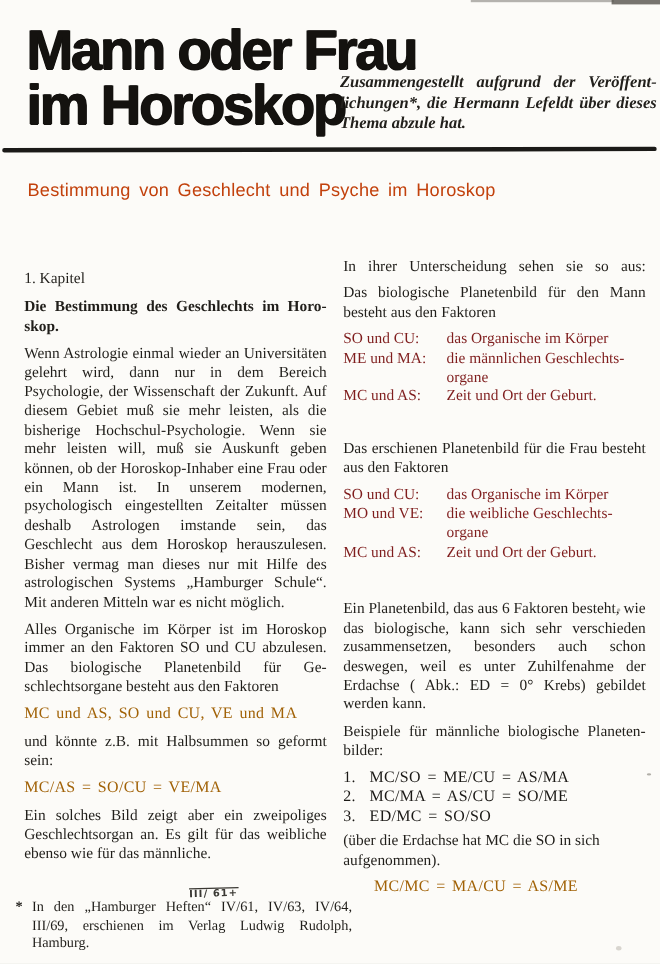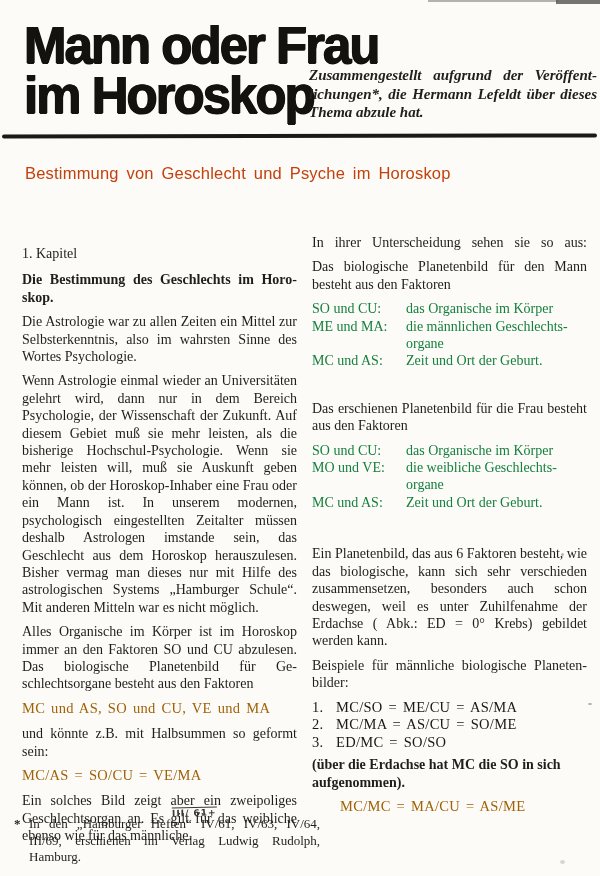--- a/index.html
+++ b/index.html
@@ -56,21 +56,21 @@
   .subhead { font-weight:700; color:#171512; margin-bottom:7px !important;font-family:Liberation Serif, serif; }
   .noj { text-align:left !important; }
   .stretch { text-align:justify; text-align-last:justify; }
 
   .factors-line, .formula-line {
     margin:1px 0 8px; font-size:14.5px; line-height:17.4px;
     text-align:left; letter-spacing:0.3px; word-spacing:2px; color:#a16207;
   }
   .final-formula { padding-left:28px; margin-bottom:0 !important; }
 
-  .def-row { display:flex; font-size:14px; line-height:17.4px; color:#15803d; }
+  .def-row { display:flex; font-size:14px; line-height:17.4px; color:#7f1d1d; }
   .def-term { flex:0 0 94px; }
   .def-desc { flex:1; }
   .gap-lg   { height:30px; }
   .gap-xl   { height:34px; }
 
   .ex-row { display:flex; font-size:14.5px; line-height:17.6px; letter-spacing:0.3px; word-spacing:2px; color:#1b1916; }
   .ex-num { flex:0 0 24px; }
 
   
   .footnote {
@@ -111,21 +111,20 @@
   <div class="title-line" id="title-line1">Mann oder Frau</div>
   <div class="subtitle">Zusammengestellt aufgrund der Veröffent­lichungen*, die Hermann Lefeldt über dieses Thema abzule hat.</div>
 
   <div class="thick-rule"></div>
 
   <div class="section-heading">Bestimmung von Geschlecht und Psyche im Horoskop</div>
 
   <div class="col" id="col-left">
     <p class="chapter">1. Kapitel</p>
     <p class="subhead">Die Bestimmung des Geschlechts im Horo­skop.</p>
-    <p>Die Astrologie war zu allen Zeiten ein Mittel zur Selbsterkenntnis, also im wahrsten Sinne des Wortes Psychologie.</p>
     <p>Wenn Astrologie einmal wieder an Universi­täten gelehrt wird, dann nur in dem Bereich Psychologie, der Wissenschaft der Zukunft. Auf diesem Gebiet muß sie mehr leisten, als die bisherige Hochschul-Psychologie. Wenn sie mehr leisten will, muß sie Auskunft geben können, ob der Horoskop-Inhaber eine Frau oder ein Mann ist. In unserem moder­nen, psychologisch eingestellten Zeitalter müssen deshalb Astrologen imstande sein, das Geschlecht aus dem Horoskop herauszu­lesen. Bisher vermag man dieses nur mit Hilfe des astrologischen Systems „Hamburger Schule“. Mit anderen Mitteln war es nicht möglich.</p>
     <p>Alles Organische im Körper ist im Horoskop immer an den Faktoren SO und CU abzule­sen. Das biologische Planetenbild für Ge­schlechtsorgane besteht aus den Faktoren</p>
     <div class="factors-line">MC und AS, SO und CU, VE und MA</div>
     <p>und könnte z.B. mit Halbsummen so geformt sein:</p>
     <div class="formula-line">MC/AS = SO/CU = VE/MA</div>
     <p>Ein solches Bild zeigt aber ein zweipoliges Geschlechtsorgan an. Es gilt für das weibliche ebenso wie für das männliche.</p>
   </div>
 
   <div class="col" id="col-right">
     <p class="stretch">In ihrer Unterscheidung sehen sie so aus:</p>
@@ -171,21 +170,21 @@
     </div>
     <div class="ex-row">
       <span class="ex-num">2.</span>
       <span class="ex-f">MC/MA = AS/CU = SO/ME</span>
     </div>
     <div class="ex-row">
       <span class="ex-num">3.</span>
       <span class="ex-f">ED/MC = SO/SO</span>
     </div>
 
-    <p class="noj" style="margin-top:5px;font-weight:bold;">(über die Erdachse hat MC die SO in sich aufgenommen).</p>
+    <p class="noj" style="margin-top:5px;">(über die Erdachse hat MC die SO in sich aufgenommen).</p>
     <div class="formula-line final-formula">MC/MC = MA/CU = AS/ME</div>
   </div>
 
   <div class="hand-note">III/ 61+</div>
   <div class="footnote">
     <span class="fn-marker">*</span>
     <div class="fn-text">In den „Hamburger Heften“ IV/61, IV/63, IV/64, III/69, erschienen im Verlag Ludwig Rudolph, Hamburg.</div>
   </div>
 
 </div>

